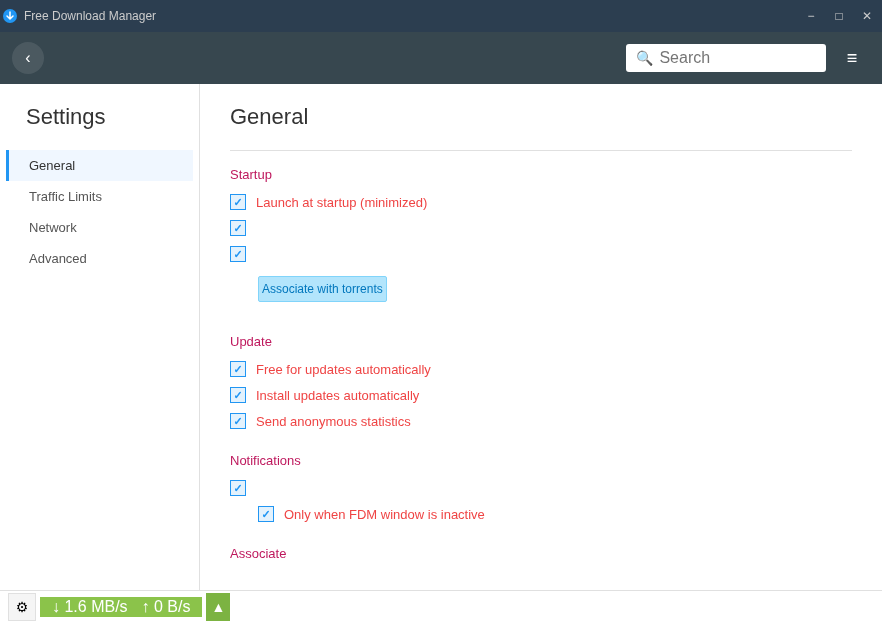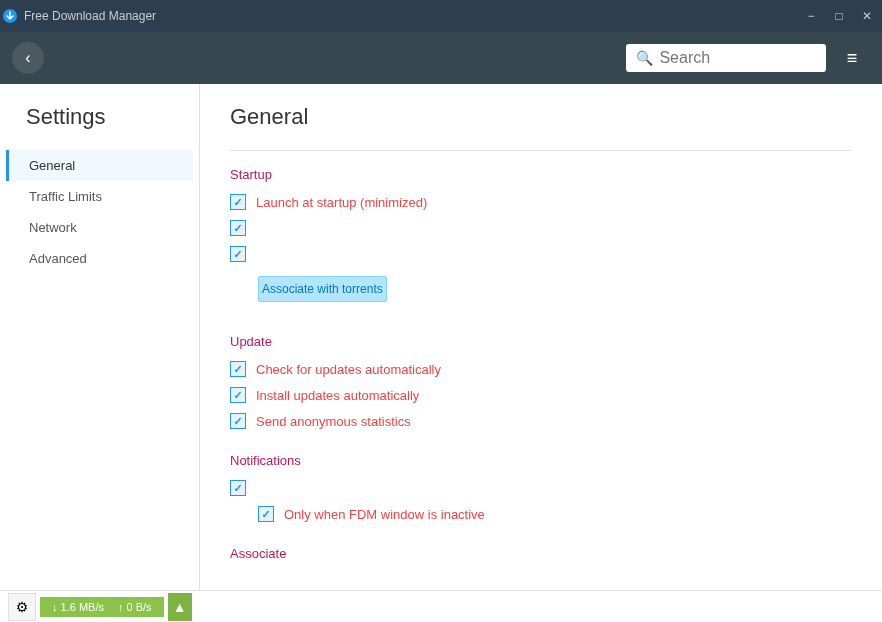--- a/index.html
+++ b/index.html
@@ -192,21 +192,21 @@
       border: 1px solid #e0e0e0;
       background: #f5f5f5;
       cursor: pointer;
       display: flex; align-items: center; justify-content: center;
       font-size: 14px;
     }
     .speed-display {
       background: #8bc34a;
       color: white;
       padding: 4px 12px;
-      font-size: 11px;
+      font-size: 16px;
       font-weight: 500;
       display: flex;
       align-items: center;
       gap: 14px;
       height: 20px;
     }
     .speed-up-btn {
       background: #7cb342;
       border: none;
       color: white;
@@ -278,21 +278,21 @@
       </div>
       <button class="associate-btn">Associate with torrents</button>
     </div>
 
     <div class="section">
       <div class="section-title">Update</div>
       <div class="checkbox-row">
         <div class="checkbox">
           <span class="checkbox-check">✓</span>
         </div>
-        <span class="checkbox-label">Check for updates automatically</span>
+        <span class="checkbox-label">Free for updates automatically</span>
       </div>
       <div class="checkbox-row">
         <div class="checkbox">
           <span class="checkbox-check">✓</span>
         </div>
         <span class="checkbox-label">Install updates automatically</span>
       </div>
       <div class="checkbox-row">
         <div class="checkbox">
           <span class="checkbox-check">✓</span>

